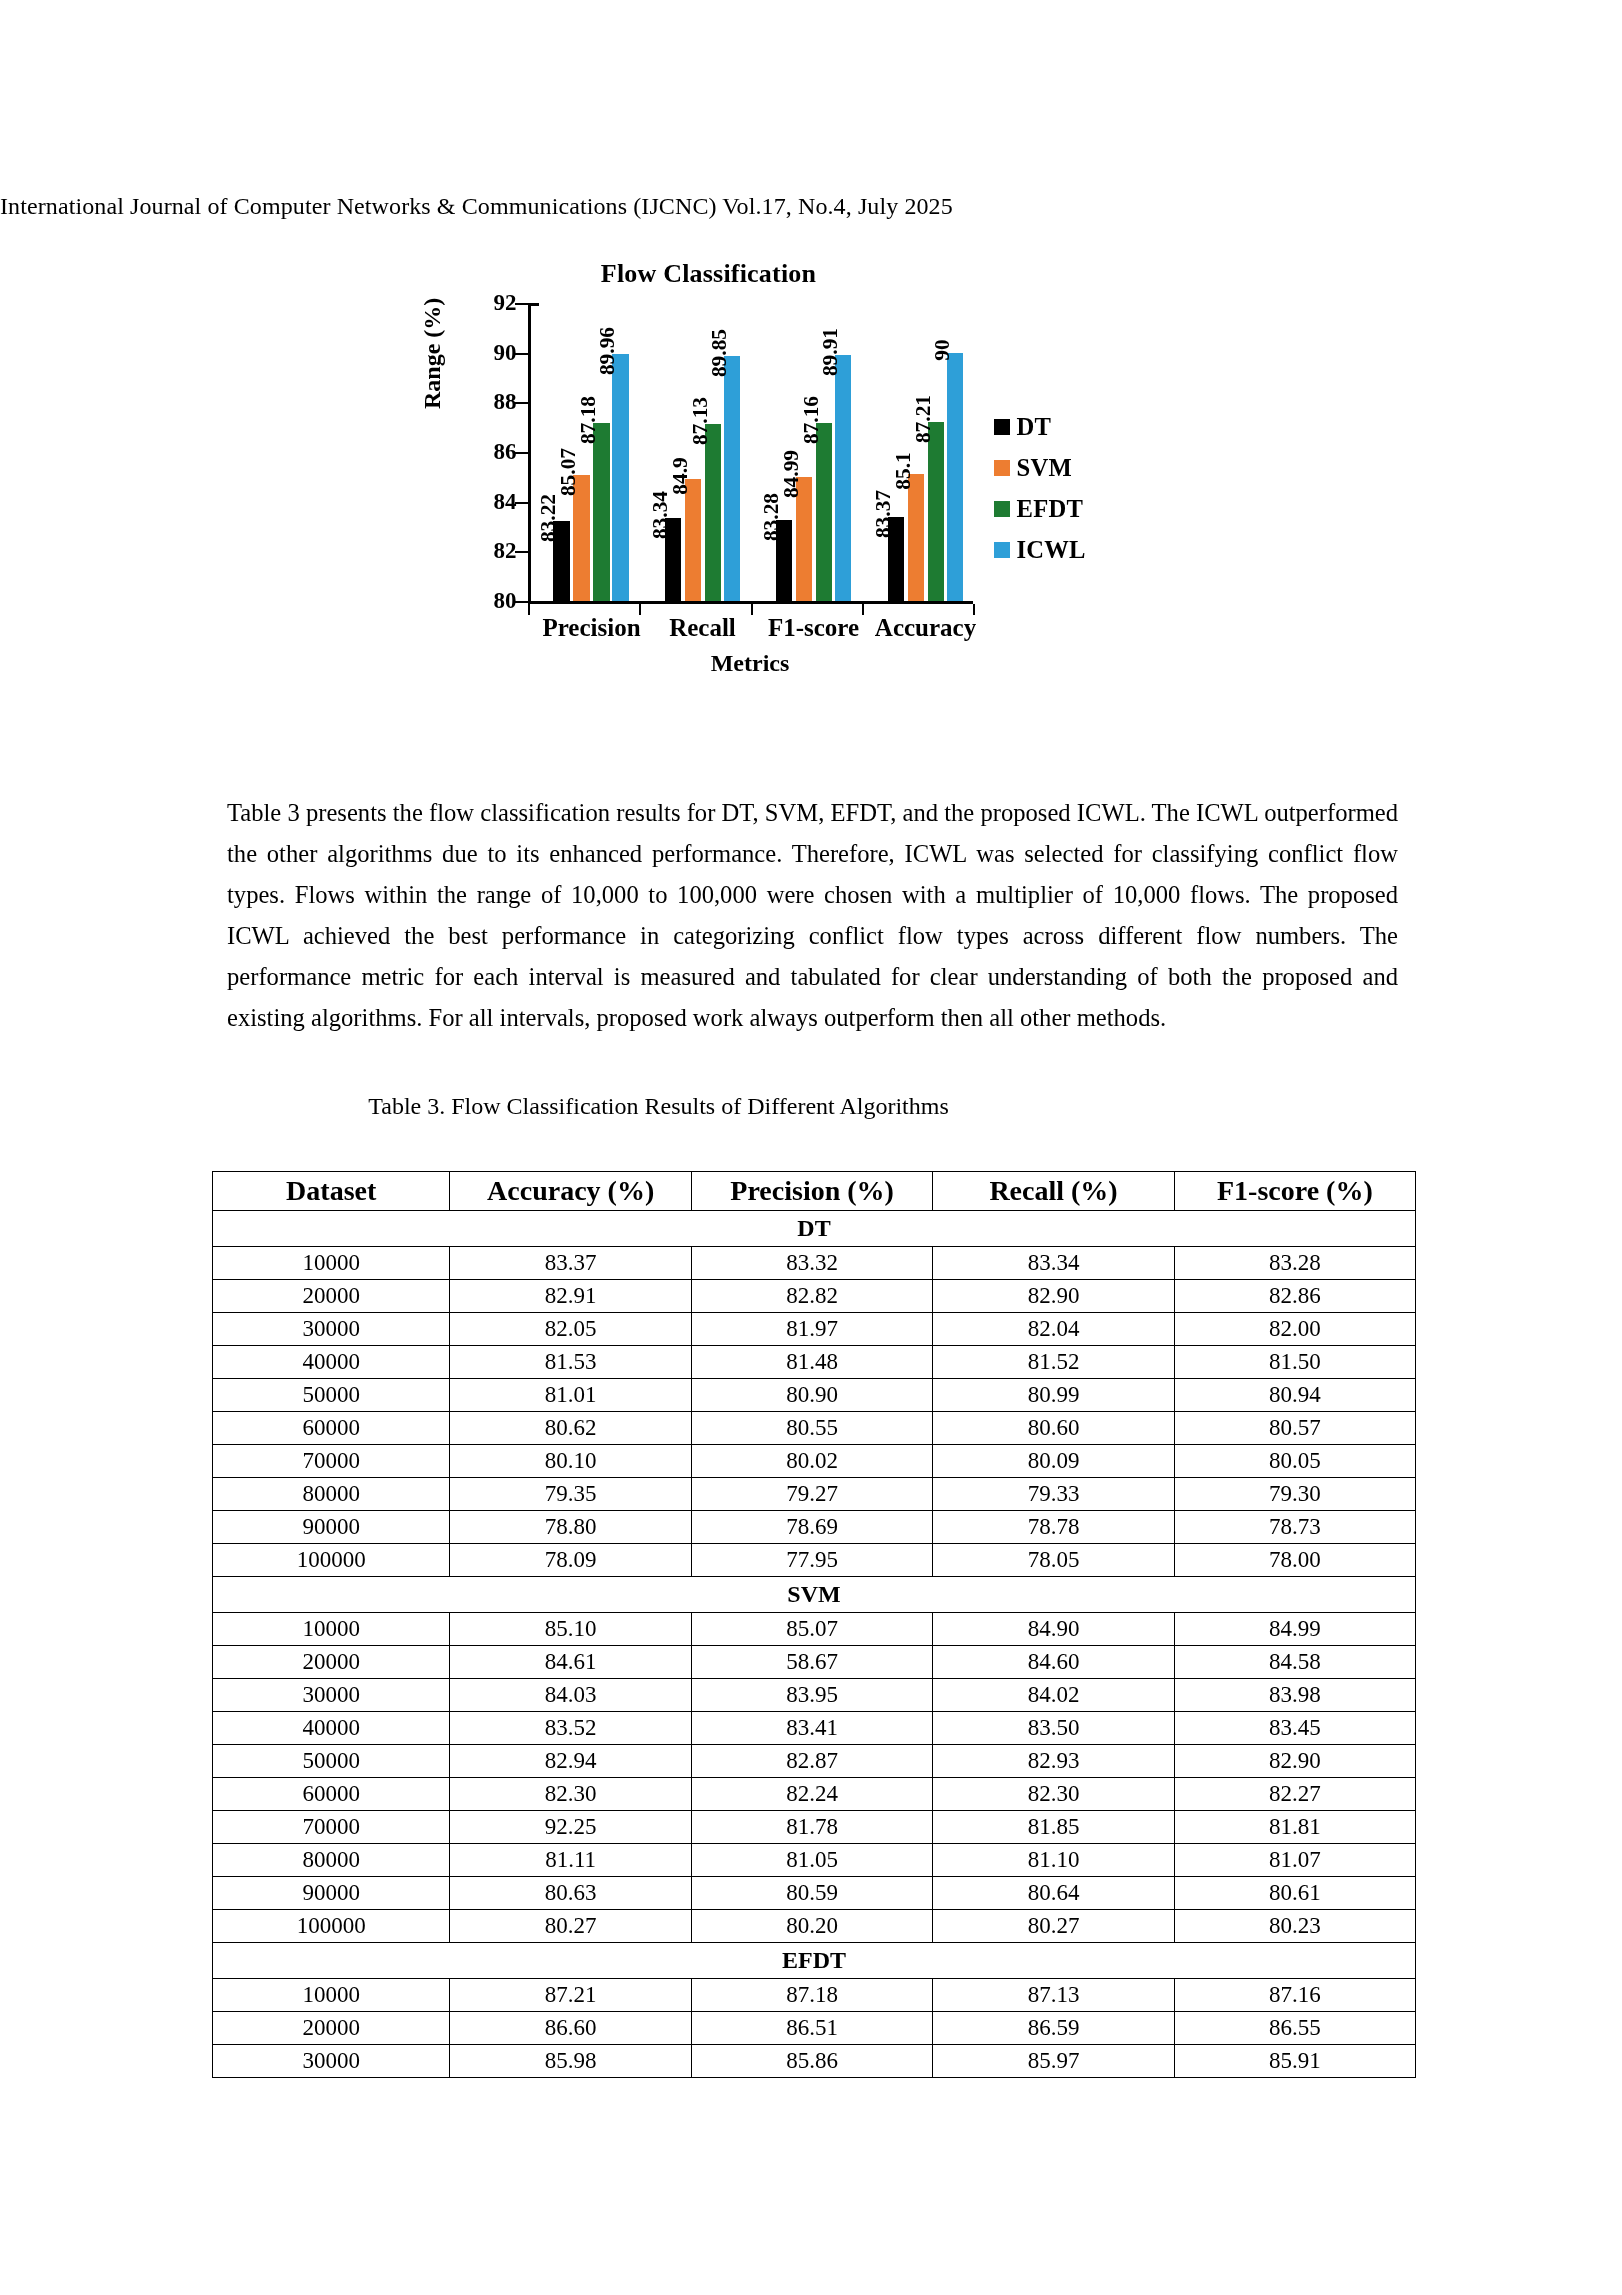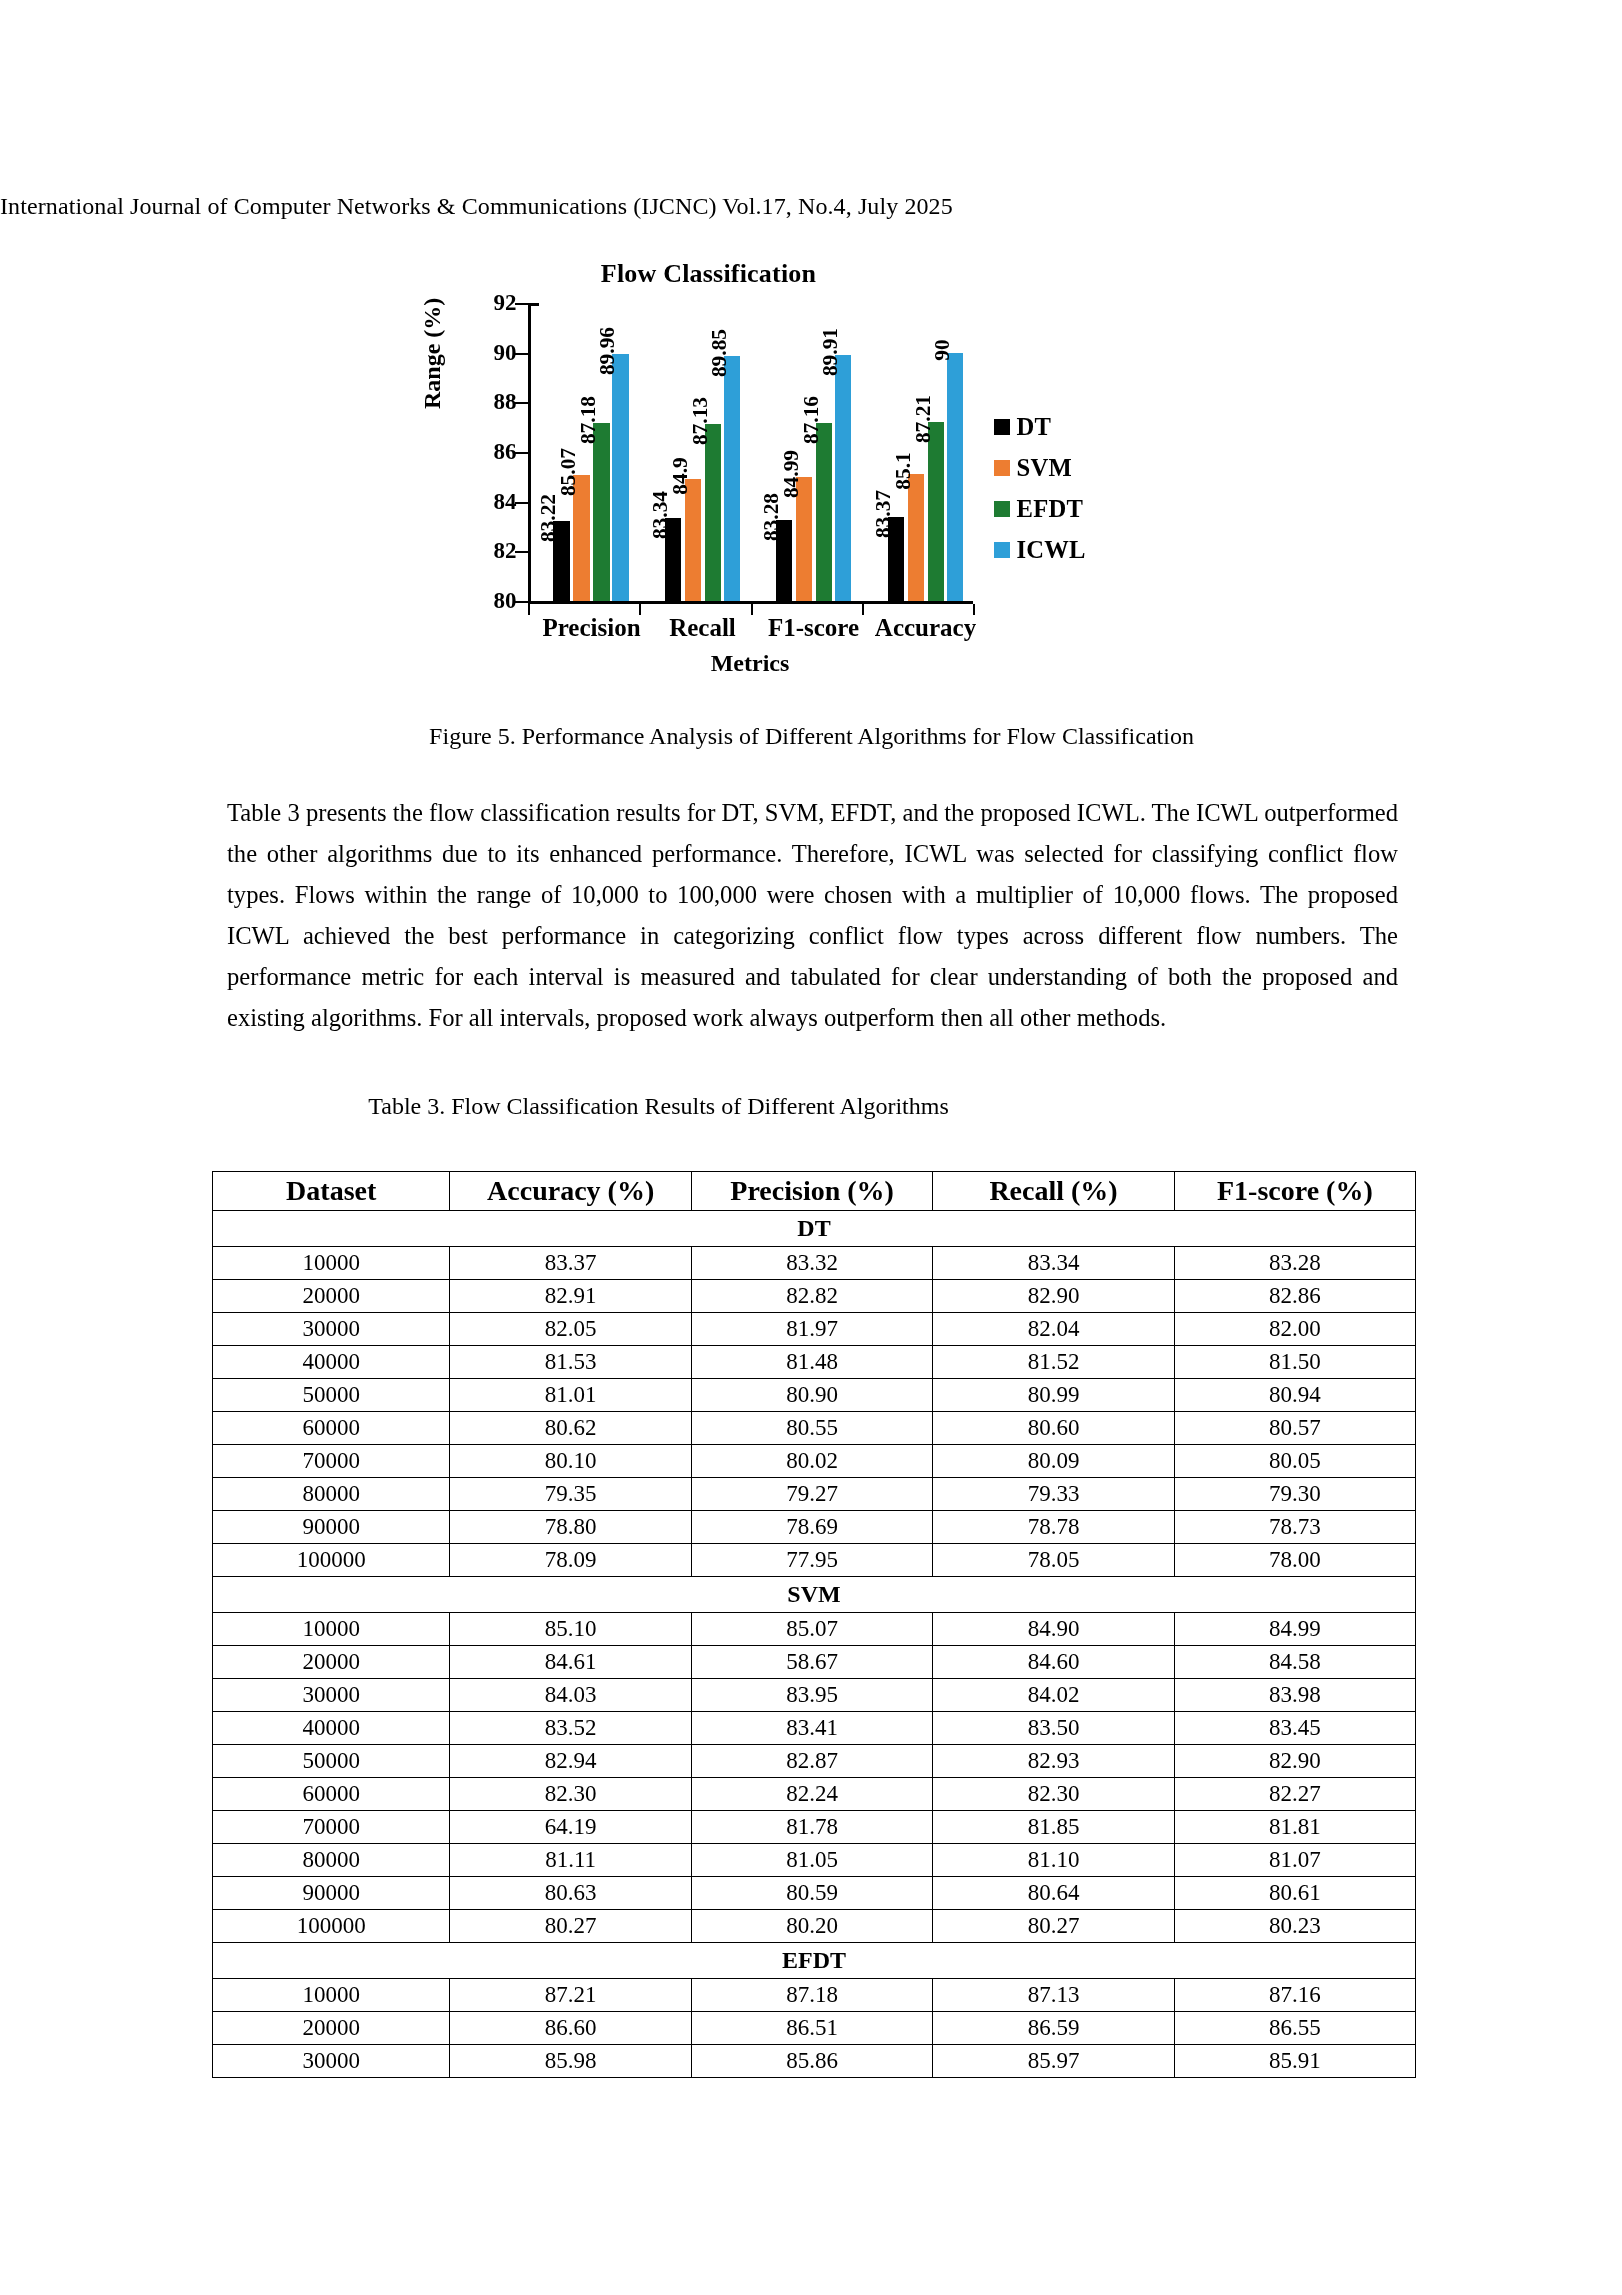--- a/index.html
+++ b/index.html
@@ -396,21 +396,20 @@
             <span class="legend-text">EFDT</span>
           </div>
           <div class="legend-item">
             <span class="legend-swatch" style="background: rgb(46, 159, 216);"></span>
             <span class="legend-text">ICWL</span>
           </div>
         </div>
     </div>
   </div>
 
-  <div class="fig-caption">Figure 5.  Performance Analysis of Different Algorithms for Flow Classification</div>
 
   <div class="body-par">Table 3 presents the flow classification results for DT, SVM, EFDT, and the proposed ICWL. The ICWL outperformed the other algorithms due to its enhanced performance. Therefore, ICWL was selected for classifying conflict flow types. Flows within the range of 10,000 to 100,000 were chosen with a multiplier of 10,000 flows. The proposed ICWL achieved the best performance in categorizing conflict flow types across different flow numbers.  The performance metric for each interval is measured and tabulated for clear understanding of both the proposed and existing algorithms. For all intervals, proposed work always outperform then all other methods.</div>
 
   <div class="tbl-caption">Table 3.  Flow Classification Results of Different Algorithms</div>
 
   <div class="tbl-wrap">
     <table class="data">
       <colgroup>
         <col class="c0">
           <col class="c1">
@@ -541,21 +540,21 @@
           </tr>
           <tr>
             <td>60000</td>
             <td>82.30</td>
             <td>82.24</td>
             <td>82.30</td>
             <td>82.27</td>
           </tr>
           <tr>
             <td>70000</td>
-            <td>64.19</td>
+            <td>92.25</td>
             <td>81.78</td>
             <td>81.85</td>
             <td>81.81</td>
           </tr>
           <tr>
             <td>80000</td>
             <td>81.11</td>
             <td>81.05</td>
             <td>81.10</td>
             <td>81.07</td>

